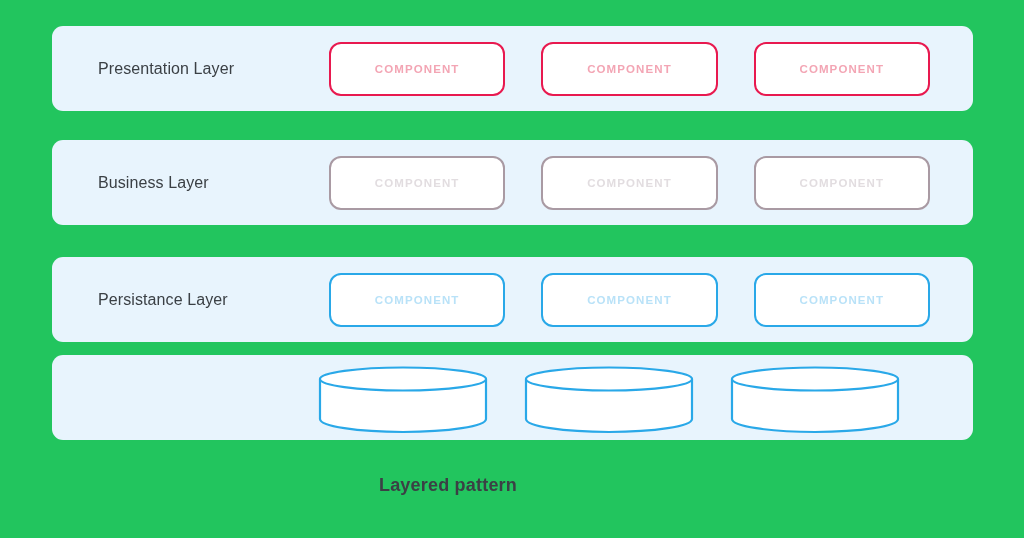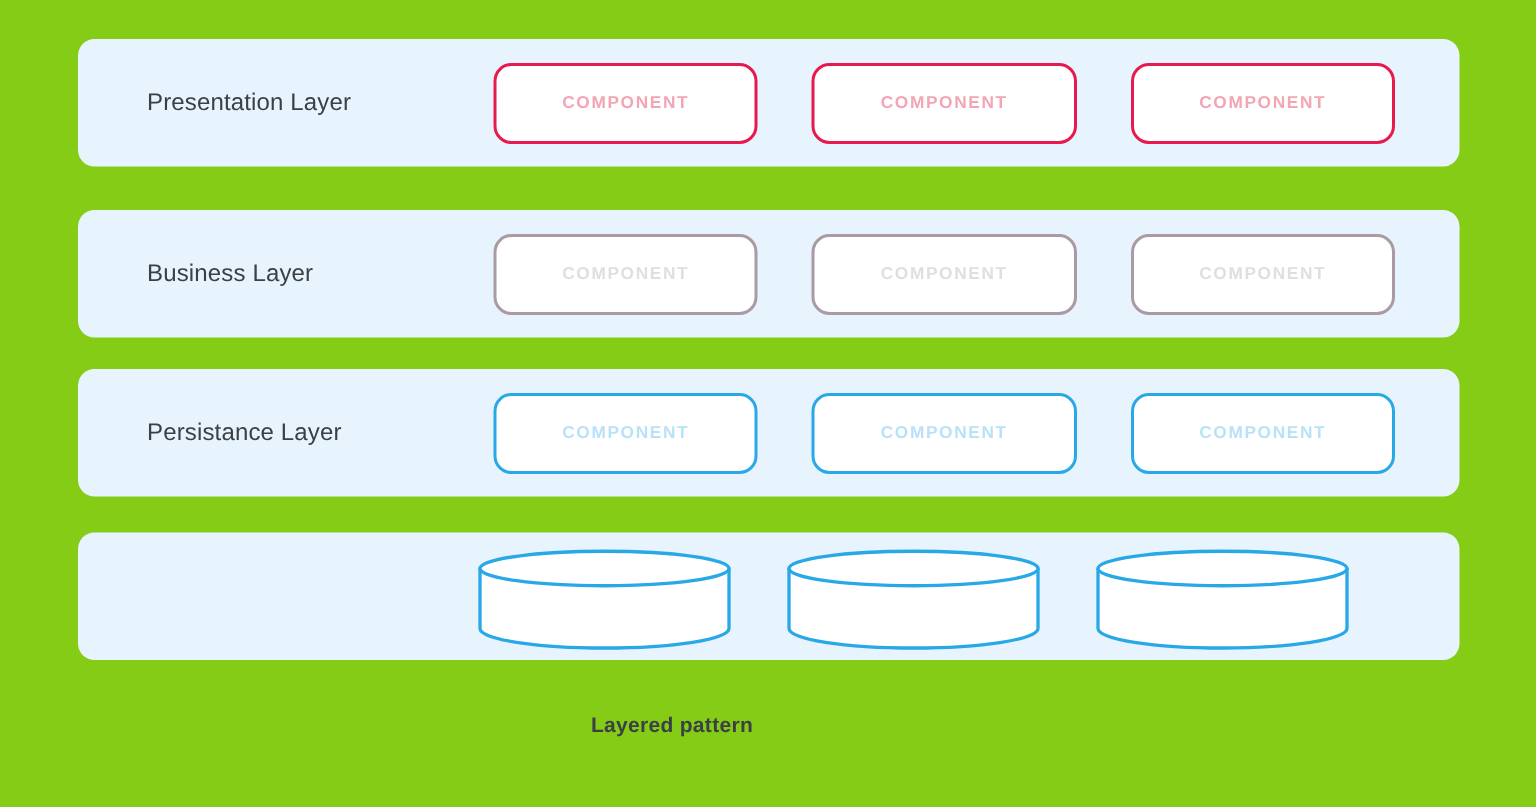--- a/index.html
+++ b/index.html
@@ -10,36 +10,36 @@
   body {
     width: 1024px;
     height: 538px;
     font-family: "Liberation Sans", sans-serif;
     overflow: hidden;
   }
   #diagram {
     position: relative;
     width: 1024px;
     height: 538px;
-    background: #84cc16;
+    background: #22c55e;
   }
 
   
   .layer-band {
     position: absolute;
     left: 52px;
     width: 921px;
     height: 85px;
     background: #e8f4fd;
     border-radius: 11px;
     box-sizing: border-box;
   }
   .layer-band.row0 { top: 26px; }
   .layer-band.row1 { top: 140px; padding-left: 34px; }
-  .layer-band.row2 { top: 246px; }
+  .layer-band.row2 { top: 257px; }
   .layer-band.row3 { top: 355px; }
 
   .layer-label {
     position: absolute;
     left: 46px;
     top: 0;
     height: 85px;
     display: flex;
     align-items: center;
     font-size: 16px;
@@ -111,21 +111,21 @@
     overflow: visible;
   }
 
   
   .caption {
     position: absolute;
     left: 0;
     top: 475px;
     width: 896px;
     text-align: center;
-    font-size: 14px;
+    font-size: 18px;
     font-weight: bold;
     color: #3b4045;
     letter-spacing: 0.2px;
   }
 </style>
 </head>
 <body>
 
 <div id="diagram">
 

